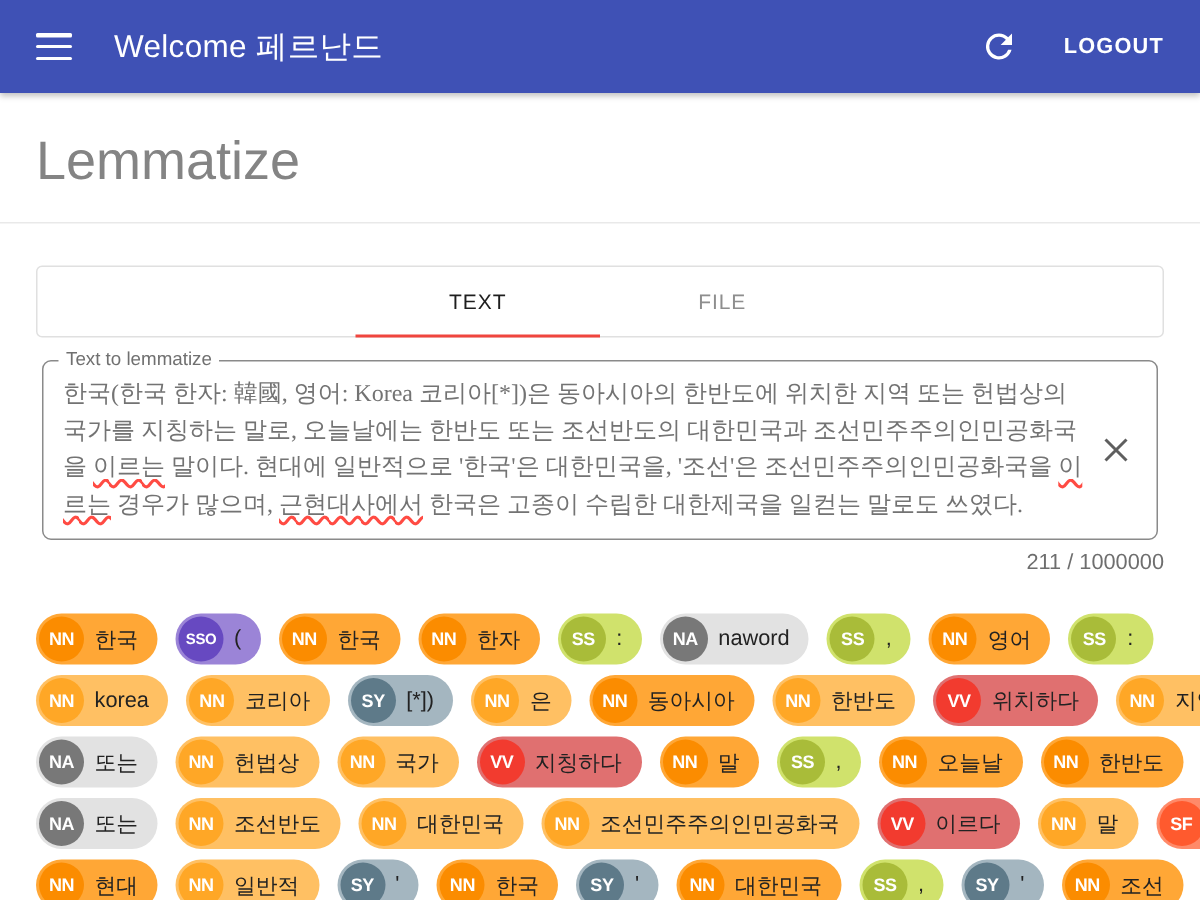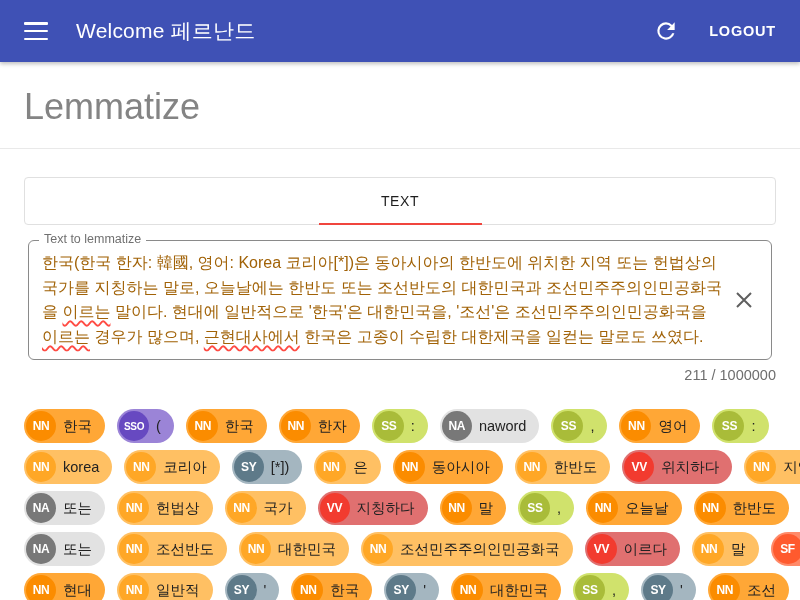--- a/index.html
+++ b/index.html
@@ -34,21 +34,21 @@
          font-size:14px; font-weight:500; letter-spacing:.6px; position:relative;
          color:#8e8e8e; cursor:pointer; }
   .tab.active { color:#1e1e1e; }
   .tab-underline { position:absolute; left:0; right:0; bottom:-1px; height:2px;
                    background:var(--accent); }
 
   .text-field { margin:15px 28px 0; position:relative; border:1px solid var(--field-border);
                 border-radius:6px; padding:10px 46px 10px 13px; min-height:114px; }
   .field-label { position:absolute; top:-9px; left:10px; background:#fff; padding:0 5px;
                  font-size:12.5px; color:#707070; }
-  .field-text { font-size:16px; line-height:24.5px; color:#a16207; }
+  .field-text { font-size:16px; line-height:24.5px; color:#737373;font-family:Liberation Serif, serif; }
   .misspelled { text-decoration:underline; text-decoration-style:wavy;
                 text-decoration-color:var(--squiggle); text-decoration-thickness:1.5px;
                 text-underline-offset:3px; }
   .clear-btn { position:absolute; right:15px; top:50%; transform:translateY(-50%);
                width:24px; height:24px; cursor:pointer; display:flex; }
   .counter { margin:7px 24px 17px; text-align:right; font-size:14.5px; color:var(--counter-fg); }
 
   .chips { margin:26px 24px 0; }
   .chip-row { display:flex; gap:12px; margin-bottom:7px; align-items:center; }
   .chip { display:inline-flex; align-items:center; height:34px; border-radius:17px;
@@ -79,20 +79,23 @@
 </header>
 
 <h1 class="page-title">Lemmatize</h1>
 <div class="divider"></div>
 
 <div class="tab-card">
   <div class="tab active">
     <span>TEXT</span>
     <div class="tab-underline"></div>
   </div>
+  <div class="tab">
+    <span>FILE</span>
+  </div>
 </div>
 
 <div class="text-field">
   <span class="field-label">Text to lemmatize</span>
   <div class="field-text" id="field-text"><span>한국(한국 한자: 韓國, 영어: Korea 코리아[*])은 동아시아의 한반도에 위치한 지역 또는 헌법상의 국가를 지칭하는 말로, 오늘날에는 한반도 또는 조선반도의 대한민국과 조선민주주의인민공화국을 </span><span class="misspelled">이르는</span><span> 말이다. 현대에 일반적으로 '한국'은 대한민국을, '조선'은 조선민주주의인민공화국을 </span><span class="misspelled">이르는</span><span> 경우가 많으며, </span><span class="misspelled">근현대사에서</span><span> 한국은 고종이 수립한 대한제국을 일컫는 말로도 쓰였다.</span></div>
   <div class="clear-btn">
     <svg viewBox="0 0 24 24" width="24" height="24">
       <path stroke="#5f5f5f" stroke-width="2" fill="none" d="M5 5 L19 19 M19 5 L5 19"></path>
     </svg>
   </div>

